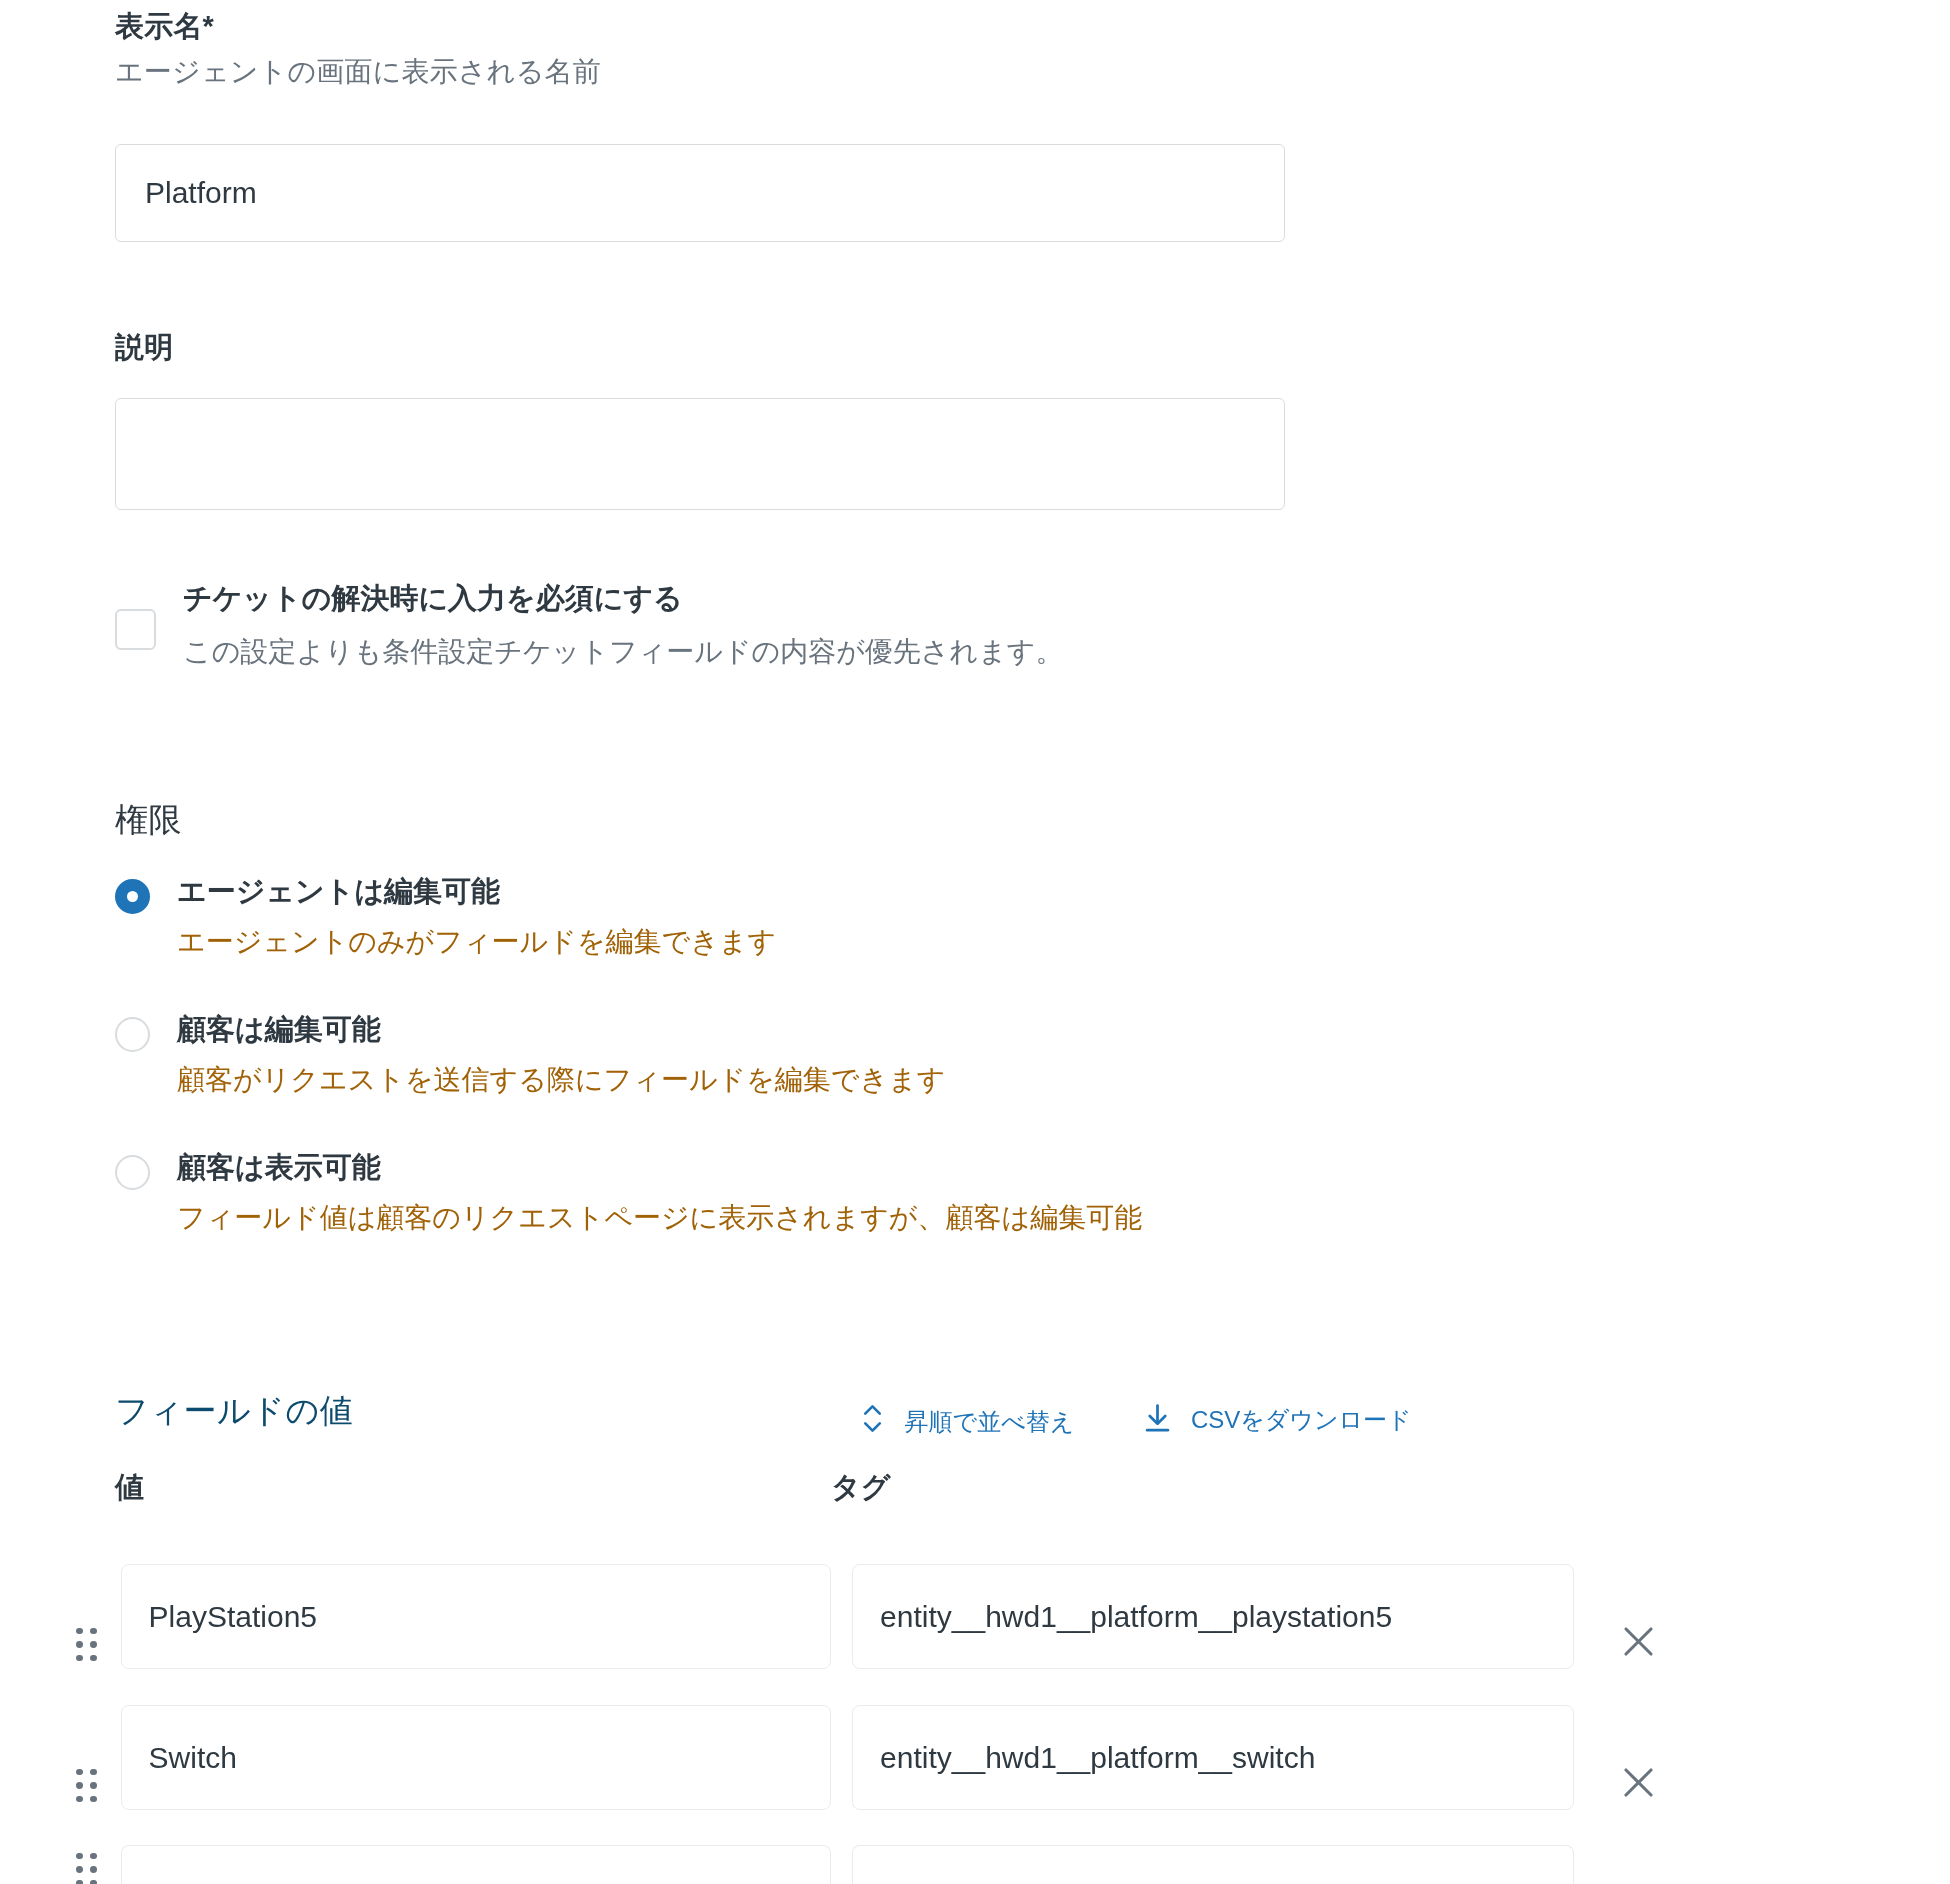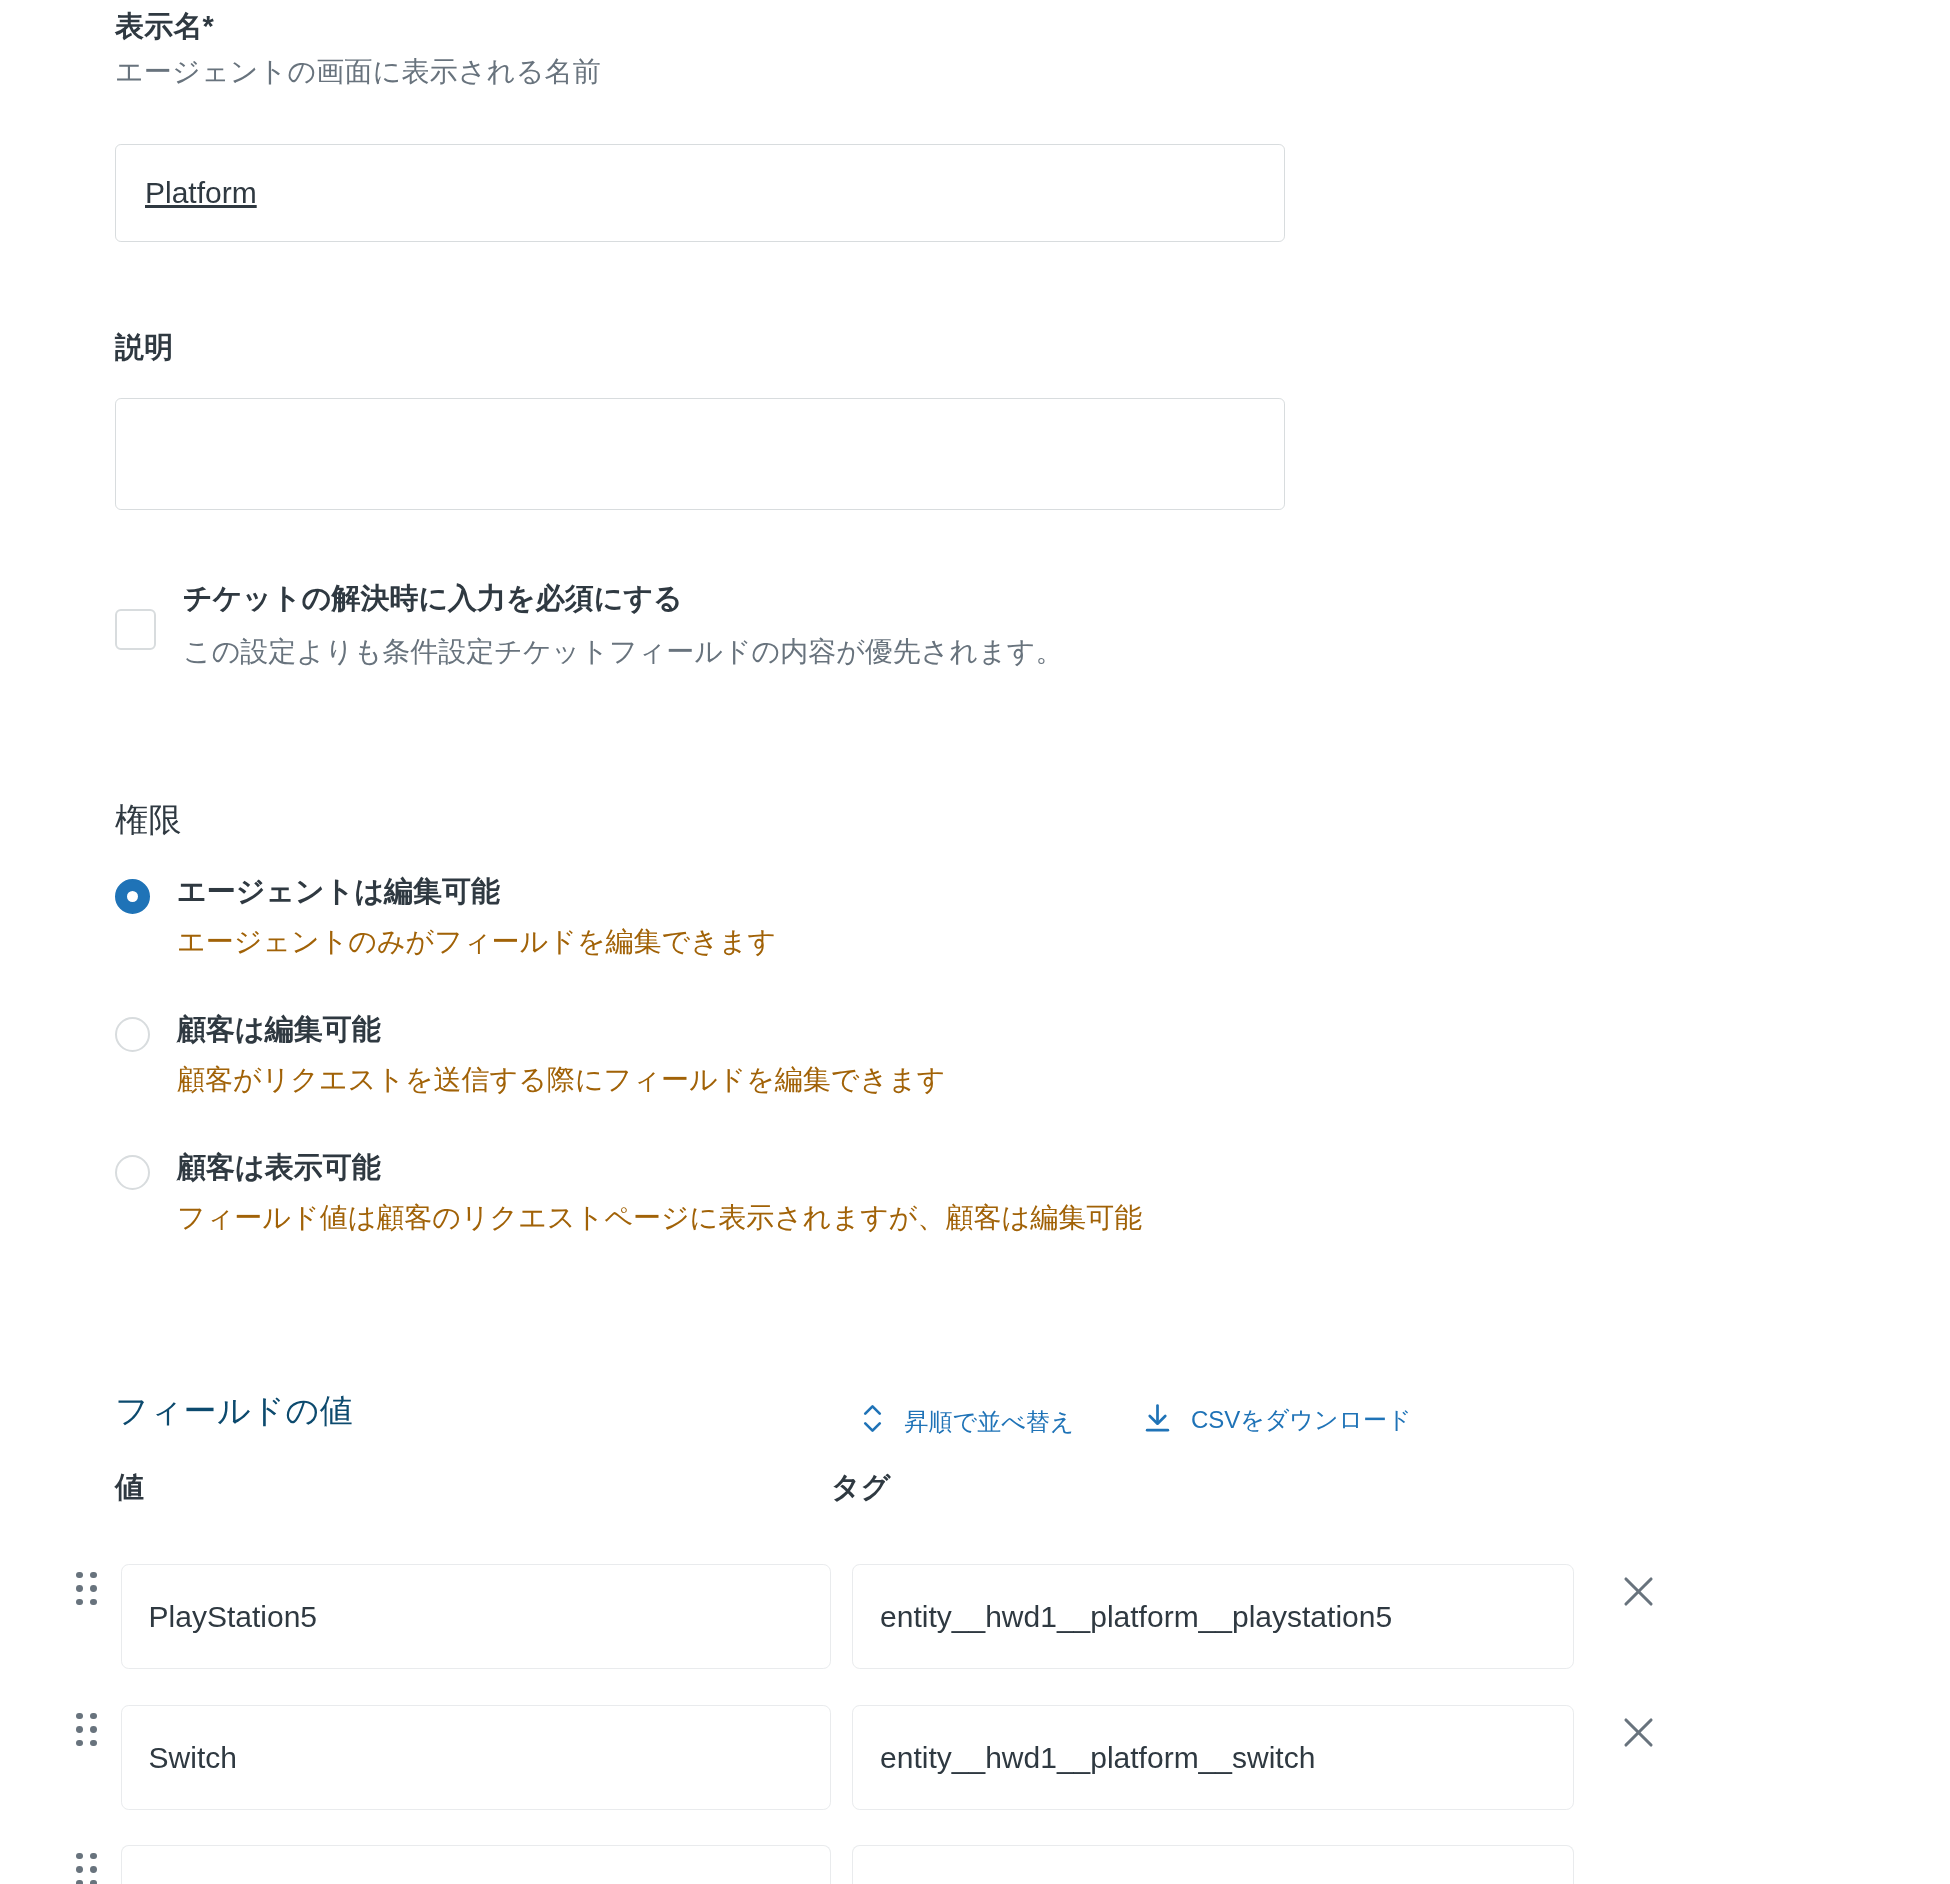--- a/index.html
+++ b/index.html
@@ -207,21 +207,21 @@
     color: #2f3941;
   }
   .col-head.value-col { left: 115px; }
   .col-head.tag-col { left: 831px; }
 
   
   .value-row {
     position: absolute;
     left: 70px;
     display: flex;
-    align-items: flex-start;
+    align-items: flex-end;
     height: 105px;
   }
   .drag-handle {
     width: 33px;
     height: 49px;
     display: flex;
     align-items: center;
     justify-content: center;
     cursor: grab;
     margin-right: 17.6px;
@@ -283,21 +283,21 @@
 </style>
 </head>
 <body>
 
 <div class="page">
 
   <div class="field-block" style="top: 7.8px;">
     <div class="field-label">表示名*</div>
     <div class="field-hint">エージェントの画面に表示される名前</div>
   </div>
-  <div class="field-block" style="top: 144px; text-decoration: underline;">
+  <div class="field-block" style="top: 144px;">
     <div class="text-input">Platform</div>
   </div>
 
   <div class="field-block" style="top: 329px; text-align: right;">
     <div class="field-label">説明</div>
   </div>
   <div class="field-block" style="top: 398px;">
     <div class="textarea-input"></div>
   </div>
 

